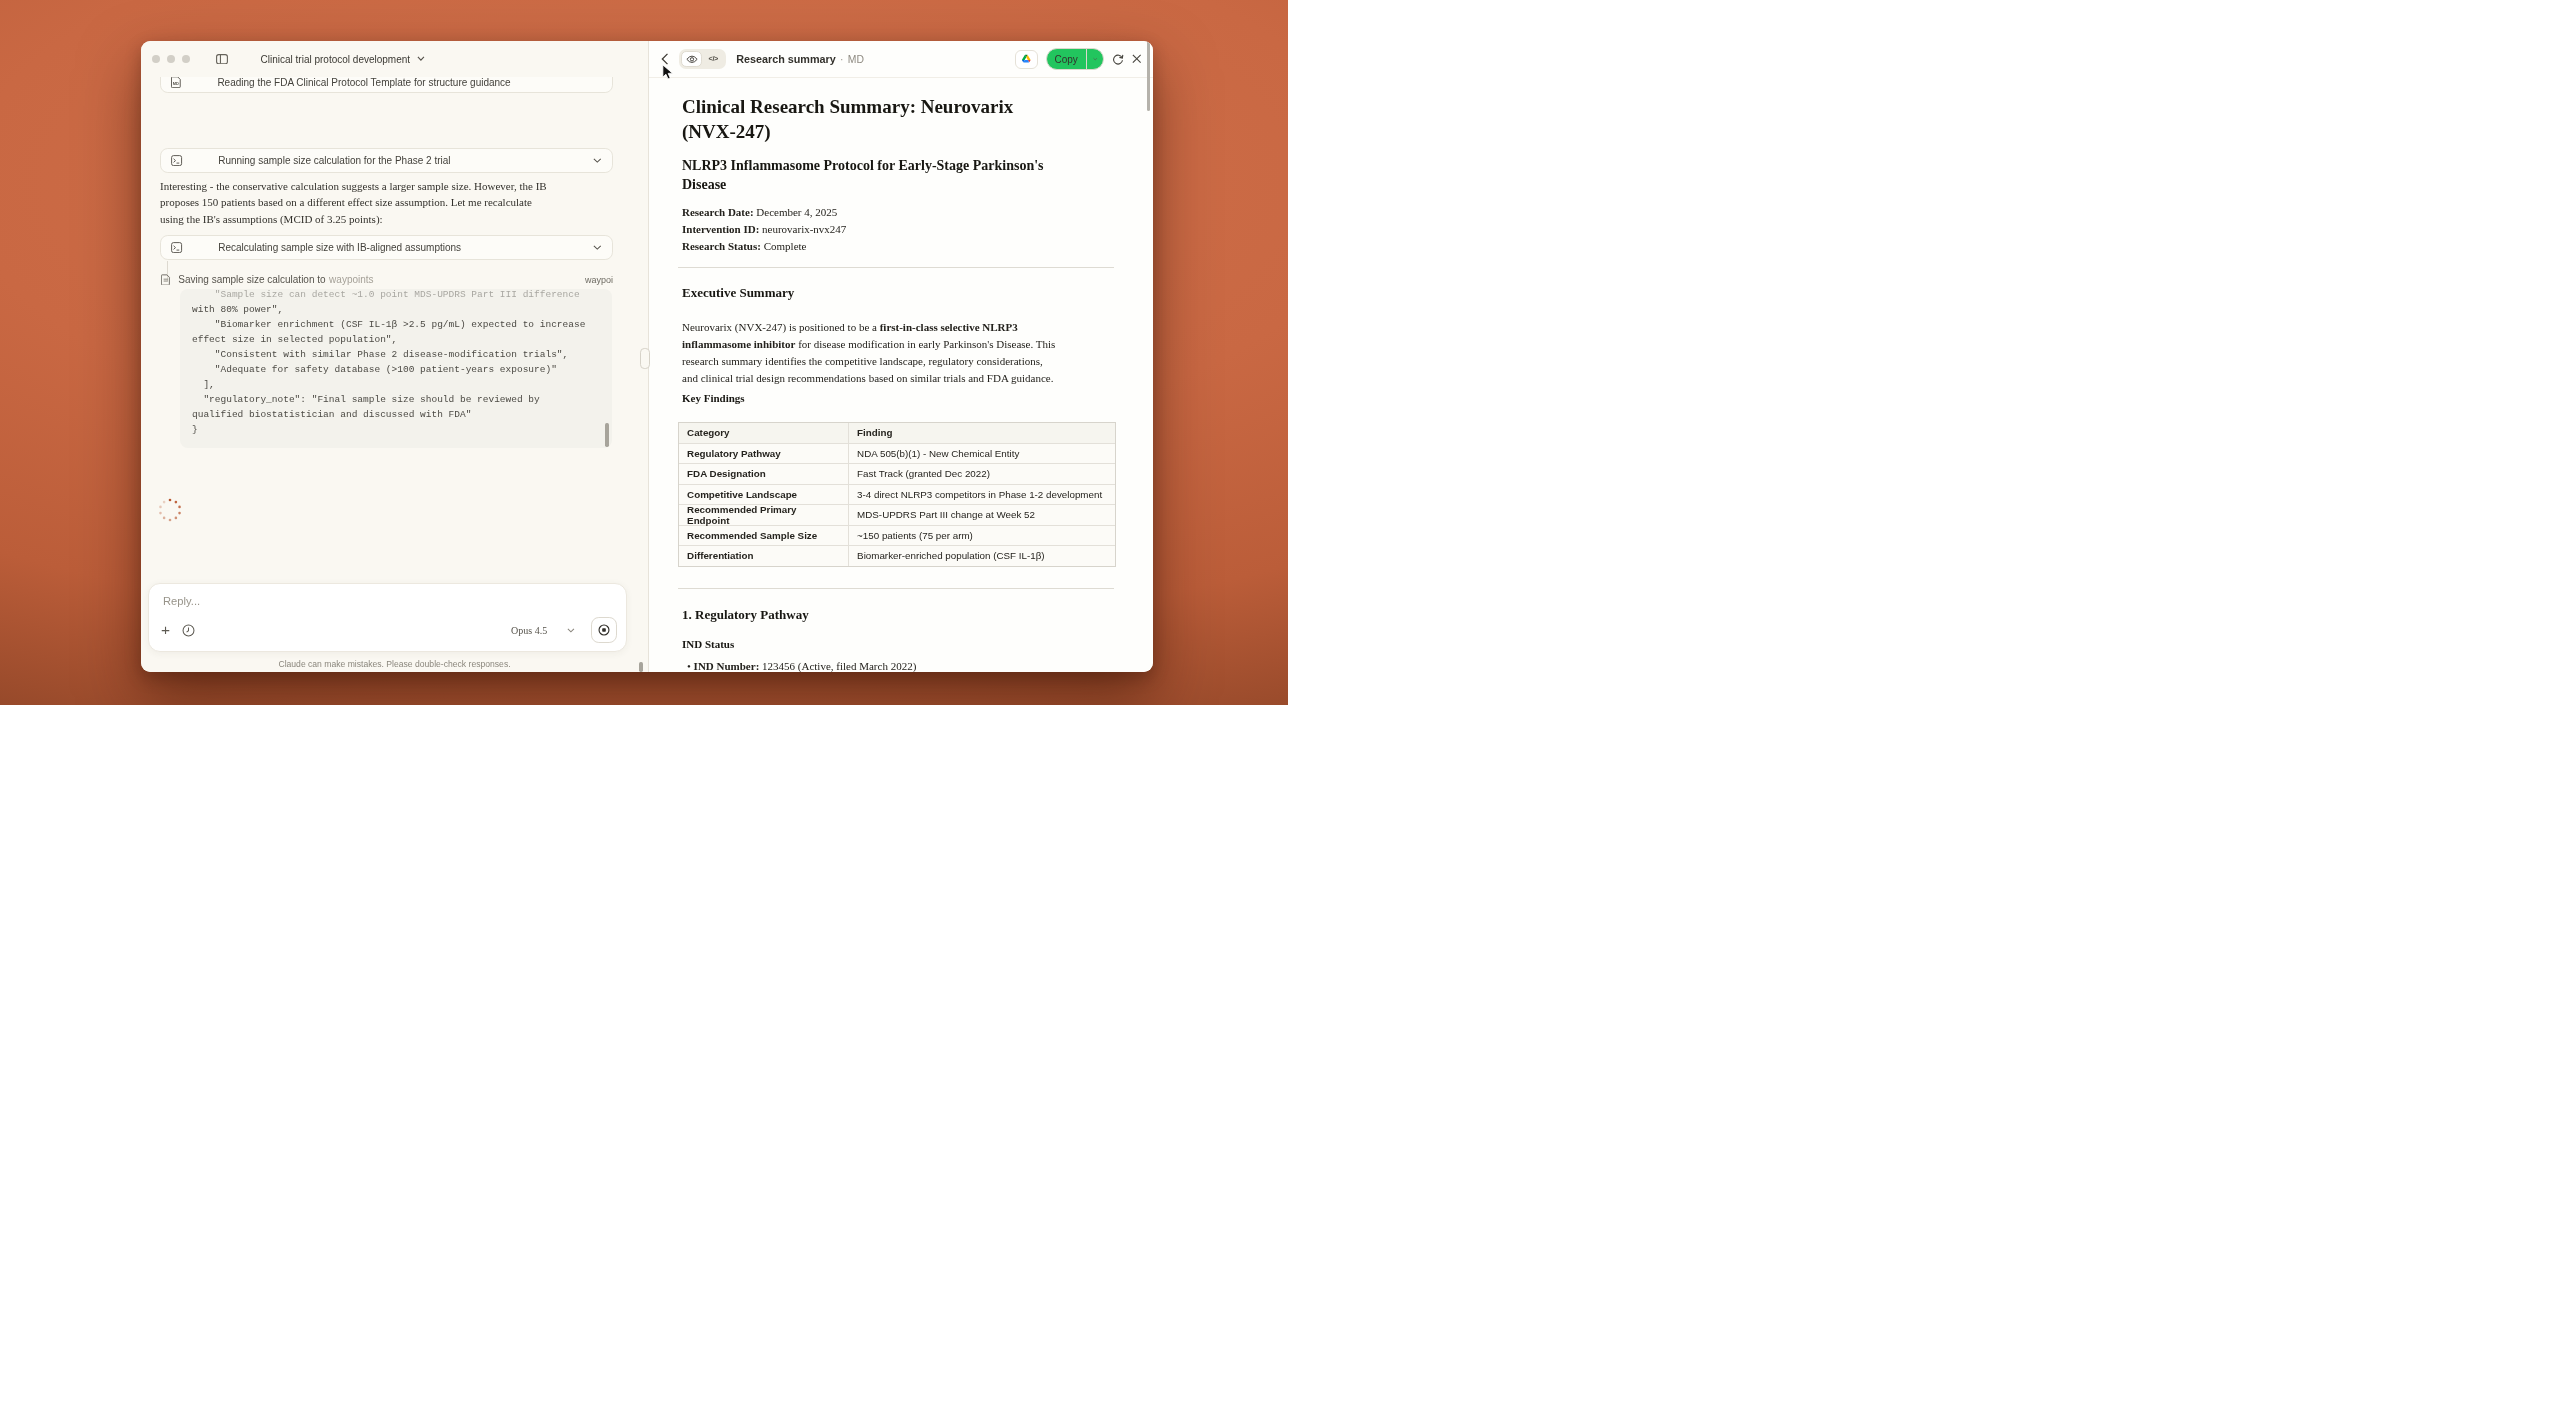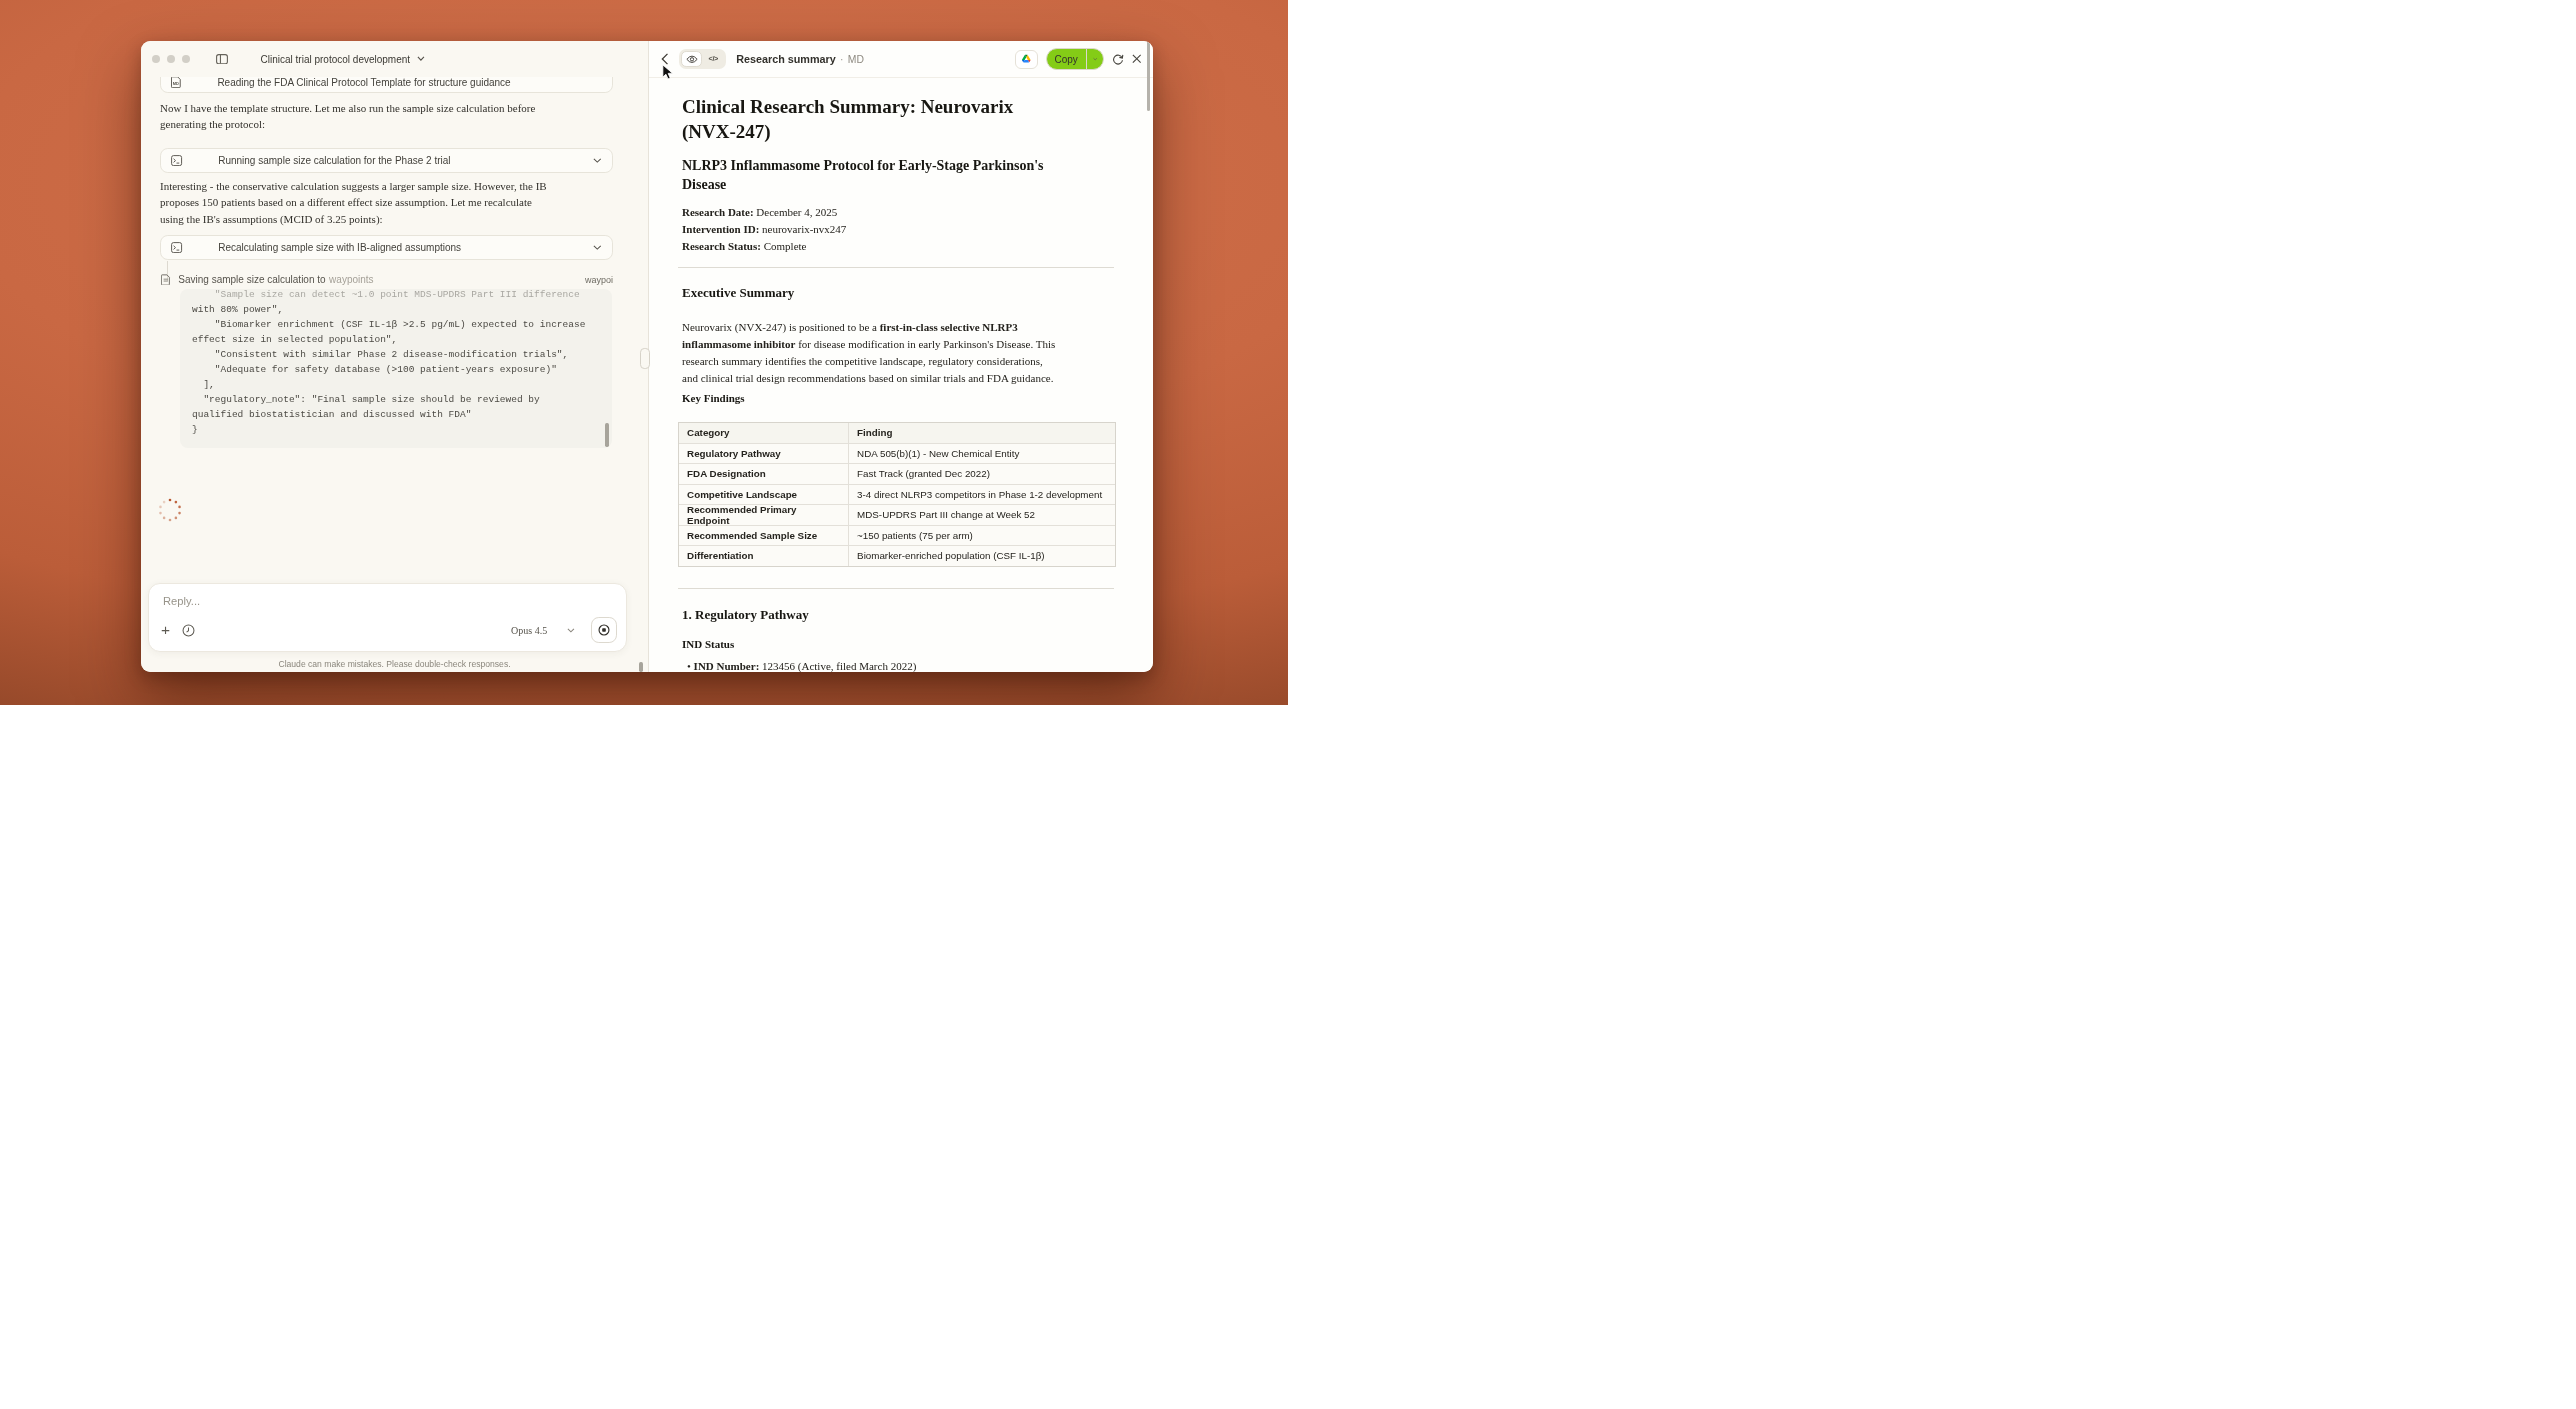--- a/index.html
+++ b/index.html
@@ -57,21 +57,21 @@
   .toggle-group{margin-left:10.4px;display:flex;align-items:center;background:#efece3;border-radius:7px;padding:1.7px;}
   .toggle-cell{width:21.6px;height:16.4px;display:flex;align-items:center;justify-content:center;border-radius:5.2px;cursor:pointer;}
   .toggle-cell.sel{background:#fff;border:0.9px solid #e0dcd2;box-sizing:border-box;}
   .code-glyph{font-size:7.3px;color:#514e47;font-weight:700;letter-spacing:-0.4px;}
   .rp-title{margin-left:10.4px;display:flex;align-items:center;gap:4.3px;}
   .rp-title .t{font-size:10.8px;font-weight:600;color:#33312c;}
   .rp-title .dot{color:#9b978e;font-size:10.4px;}
   .rp-title .fmt{font-size:10.4px;color:#8f8b82;}
   .rp-actions{margin-left:auto;display:flex;align-items:center;gap:7.8px;}
   .drive-btn{width:22.5px;height:19px;background:#fff;border:0.9px solid #e5e1d7;border-radius:6px;display:flex;align-items:center;justify-content:center;cursor:pointer;}
-  .copy-split{display:flex;height:20px;background:#84cc16;border:0.9px solid #dcd8ce;border-radius:11px;overflow:hidden;}
+  .copy-split{display:flex;height:20px;background:#22c55e;border:0.9px solid #dcd8ce;border-radius:11px;overflow:hidden;}
   .copy-main{padding:0 7.8px;font-size:10px;color:#33312c;background:none;border:none;height:100%;cursor:pointer;}
   .copy-div{width:0.9px;height:100%;background:#dcd8ce;}
   .copy-caret{width:16.4px;height:100%;display:flex;align-items:center;justify-content:center;background:none;border:none;cursor:pointer;}
   .rp-scroll{position:absolute;left:0;right:0;top:37px;bottom:0;overflow:hidden;}
   .doc-h1{position:absolute;left:33px;top:17.3px;width:415px;font-size:19px;line-height:24.6px;font-weight:700;
     font-family:"Liberation Serif",serif;color:#181712;white-space:pre-line;}
   .doc-h2{position:absolute;left:33px;top:79px;width:423px;font-size:14px;line-height:18.6px;font-weight:700;
     font-family:"Liberation Serif",serif;color:#181712;white-space:pre-line;}
   .doc-meta{position:absolute;left:33px;top:126px;font-family:"Liberation Serif",serif;font-size:11px;line-height:17px;color:#24221d;}
   .doc-hr{position:absolute;left:28.5px;width:436px;border-top:0.9px solid #dedbd3;}
@@ -119,22 +119,20 @@
       <div class="lp-scroll">
 
         <div class="tool-card" style="top:-5.2px;height:21px;border-radius:0 0 7.8px 7.8px;">
           <svg width="10.4" height="12" viewBox="0 0 12 14" style="font-size:11.5px">
               <path d="M1.5 1 h6.2 l3 3 v8.6 a1 1 0 0 1 -1 1 h-8.2 a1 1 0 0 1 -1 -1 v-10.6 a1 1 0 0 1 1 -1 z" fill="none" stroke="#57544d" stroke-width="1.1"></path>
               <text x="2" y="11" font-size="4.6" font-weight="bold" fill="#57544d" font-family="Liberation Sans, sans-serif">MD</text>
             </svg>
           <span class="lbl">Reading the FDA Clinical Protocol Template for structure guidance</span>
         </div>
 
-        <div class="chat-para" style="top:22.5px;">Now I have the template structure. Let me also run the sample size calculation before
-generating the protocol:</div>
 
         <div class="tool-card" style="top:71px;height:25px;">
           <svg width="11.2" height="11.2" viewBox="0 0 13 13">
               <rect x="0.7" y="0.7" width="11.6" height="11.6" rx="2.2" fill="none" stroke="#57544d" stroke-width="1.1"></rect>
               <polyline points="3,4.4 5.2,6.5 3,8.6" fill="none" stroke="#57544d" stroke-width="1.1"></polyline>
               <line x1="6.4" y1="9.4" x2="9.6" y2="9.4" stroke="#57544d" stroke-width="1.1"></line>
             </svg>
           <span class="lbl">Running sample size calculation for the Phase 2 trial</span>
           <svg class="chev" width="8.6" height="5.2" viewBox="0 0 10 6">
               <polyline points="1,1 5,4.7 9,1" fill="none" stroke="#55524b" stroke-width="1.2"></polyline>

